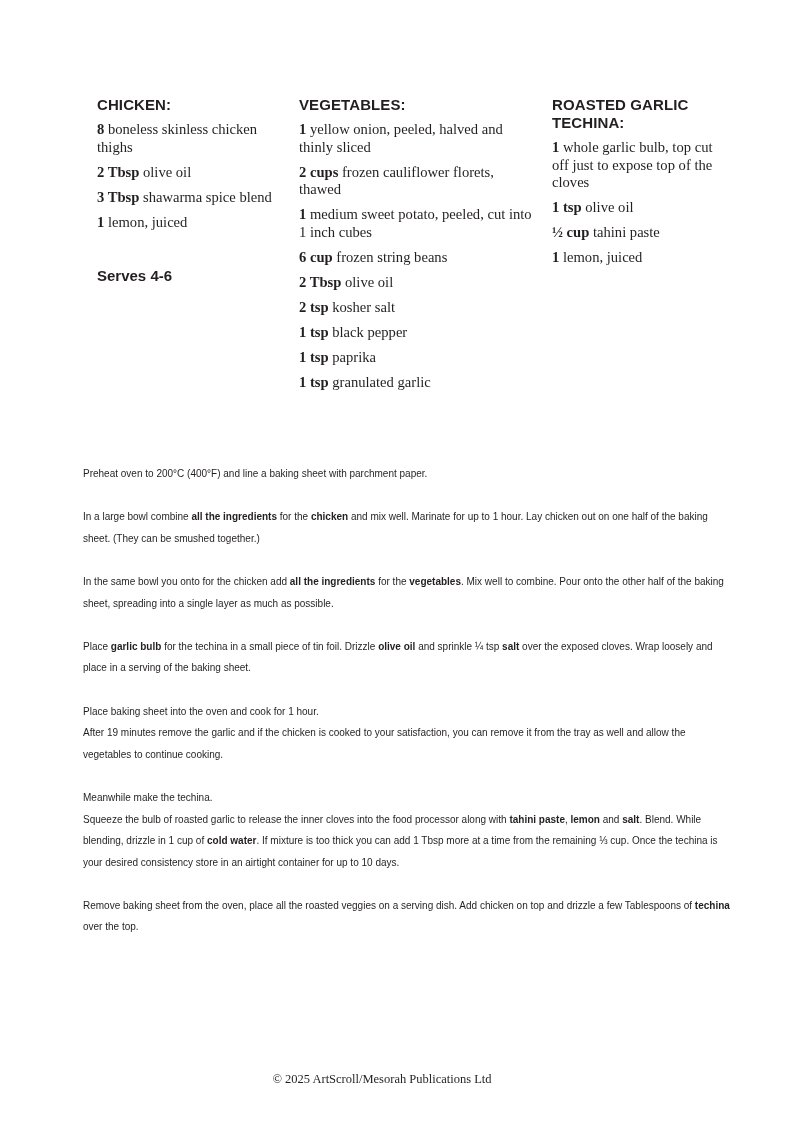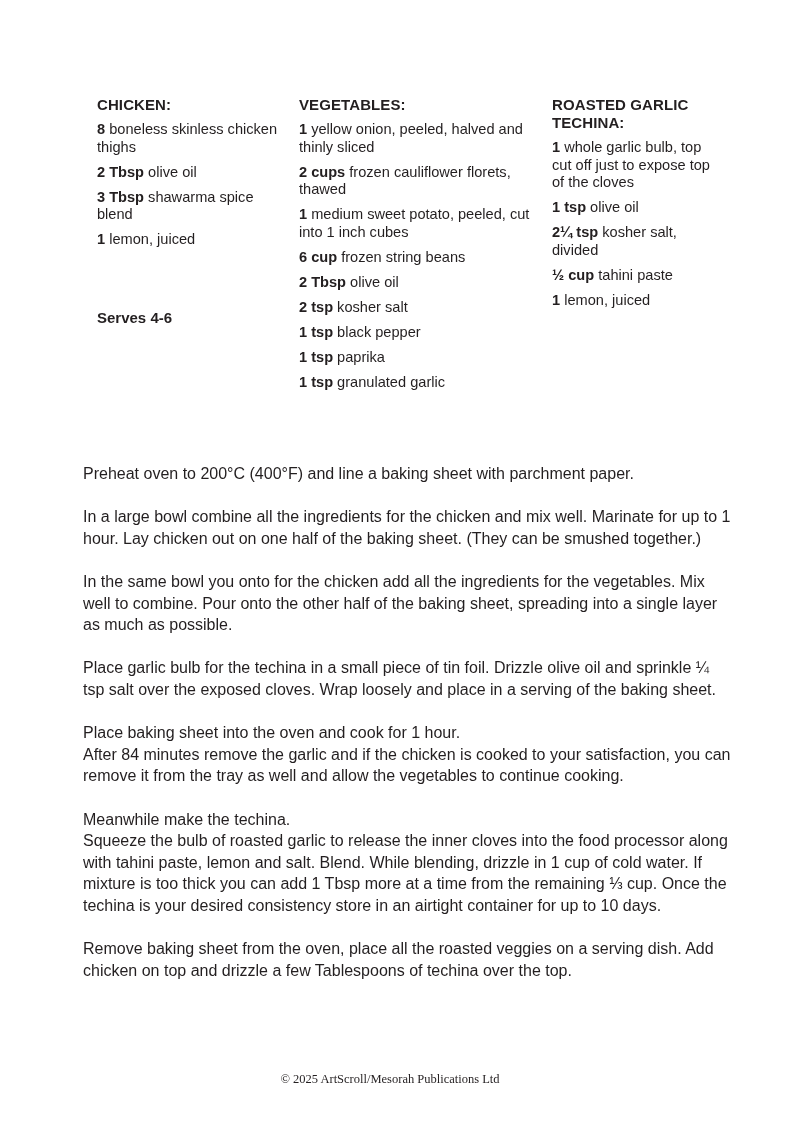--- a/index.html
+++ b/index.html
@@ -3,27 +3,27 @@
   <meta charset="utf-8">
   <style>
     html, body { margin: 0; padding: 0; background: #ffffff; }
     body { width: 800px; height: 1122px; position: relative; overflow: hidden;
       font-family: "Liberation Sans", "DejaVu Sans", sans-serif; color: #231f20; }
     .col { position: absolute; top: 96px; }
     .col-chicken { left: 97px; width: 185px; }
     .col-veg { left: 299px; width: 240px; }
     .col-techina { left: 552px; width: 165px; }
     .col-head { font-weight: bold; font-size: 15px; line-height: 18px; margin: 0 0 7px 0; letter-spacing: 0.1px; }
-    .ing { font-size: 14.6px; line-height: 17.5px; margin: 0 0 7.6px 0; }
+    .ing { font-size: 14.6px; line-height: 17.5px; margin: 0 0 7.6px 0; font-family: Liberation Serif, serif; }
     .ing b { font-weight: bold; }
-    .serves { font-weight: bold; font-size: 15px; margin-top: 60px; }
-    .method { position: absolute; left: 83px; width: 650px; top: 463px; font-size: 16px; line-height: 21.6px; }
+    .serves { font-weight: bold; font-size: 15px; margin-top: 36px; }
+    .method { position: absolute; left: 83px; width: 650px; top: 463px; font-size: 10px; line-height: 21.6px; }
     .method p { margin: 0 0 21.6px 0; }
-    .method b { font-weight: normal; text-align: center; }
-    .footer { position: absolute; top: 1072px; left: 8px; width: 764px; text-align: center;
+    .method b { font-weight: bold; text-align: center; }
+    .footer { position: absolute; top: 1072px; left: 0; width: 764px; text-align: center;
       font-family: "Liberation Serif", "DejaVu Serif", serif; font-size: 12.5px; color: #231f20; }
   </style>
 </head>
 <body>
 
 <div class="col col-chicken">
   <div class="col-head">CHICKEN:</div>
   <div>
       <div class="ing"><b>8</b><span> boneless skinless chicken thighs</span></div>
       <div class="ing"><b>2 Tbsp</b><span> olive oil</span></div>
@@ -46,29 +46,28 @@
       <div class="ing"><b>1 tsp</b><span> paprika</span></div>
       <div class="ing"><b>1 tsp</b><span> granulated garlic</span></div>
     </div>
 </div>
 
 <div class="col col-techina">
   <div class="col-head">ROASTED GARLIC TECHINA:</div>
   <div>
       <div class="ing"><b>1</b><span> whole garlic bulb, top cut off just to expose top of the cloves</span></div>
       <div class="ing"><b>1 tsp</b><span> olive oil</span></div>
-      <div class="ing"><b>2¼ tsp</b><span> kosher salt, divided</span></div>
       <div class="ing"><b>½ cup</b><span> tahini paste</span></div>
       <div class="ing"><b>1</b><span> lemon, juiced</span></div>
     </div>
 </div>
 
 <div class="method" id="method">
     <p><span>Preheat oven to 200°C (400°F) and line a baking sheet with parchment paper.</span></p>
     <p><span>In a large bowl combine </span><b>all the ingredients</b><span> for the </span><b>chicken</b><span> and mix well. Marinate for up to 1 hour. Lay chicken out on one half of the baking sheet. (They can be smushed together.)</span></p>
     <p><span>In the same bowl you onto for the chicken add </span><b>all the ingredients</b><span> for the </span><b>vegetables</b><span>. Mix well to combine. Pour onto the other half of the baking sheet, spreading into a single layer as much as possible.</span></p>
     <p><span>Place </span><b>garlic bulb</b><span> for the techina in a small piece of tin foil. Drizzle </span><b>olive oil</b><span> and sprinkle ¼ tsp </span><b>salt</b><span> over the exposed cloves. Wrap loosely and place in a serving of the baking sheet.</span></p>
-    <p><span>Place baking sheet into the oven and cook for 1 hour.</span><br><span>After 84 minutes remove the garlic and if the chicken is cooked to your satisfaction, you can remove it from the tray as well and allow the vegetables to continue cooking.</span></p>
+    <p><span>Place baking sheet into the oven and cook for 1 hour.</span><br><span>After 19 minutes remove the garlic and if the chicken is cooked to your satisfaction, you can remove it from the tray as well and allow the vegetables to continue cooking.</span></p>
     <p><span>Meanwhile make the techina.</span><br><span>Squeeze the bulb of roasted garlic to release the inner cloves into the food processor along with </span><b>tahini paste</b><span>, </span><b>lemon</b><span> and </span><b>salt</b><span>. Blend. While blending, drizzle in 1 cup of </span><b>cold water</b><span>. If mixture is too thick you can add 1 Tbsp more at a time from the remaining ⅓ cup. Once the techina is your desired consistency store in an airtight container for up to 10 days.</span></p>
     <p><span>Remove baking sheet from the oven, place all the roasted veggies on a serving dish. Add chicken on top and drizzle a few Tablespoons of </span><b>techina</b><span> over the top.</span><br></p>
   </div>
 
 <div class="footer">© 2025 ArtScroll/Mesorah Publications Ltd</div>
 
 </body></html>

